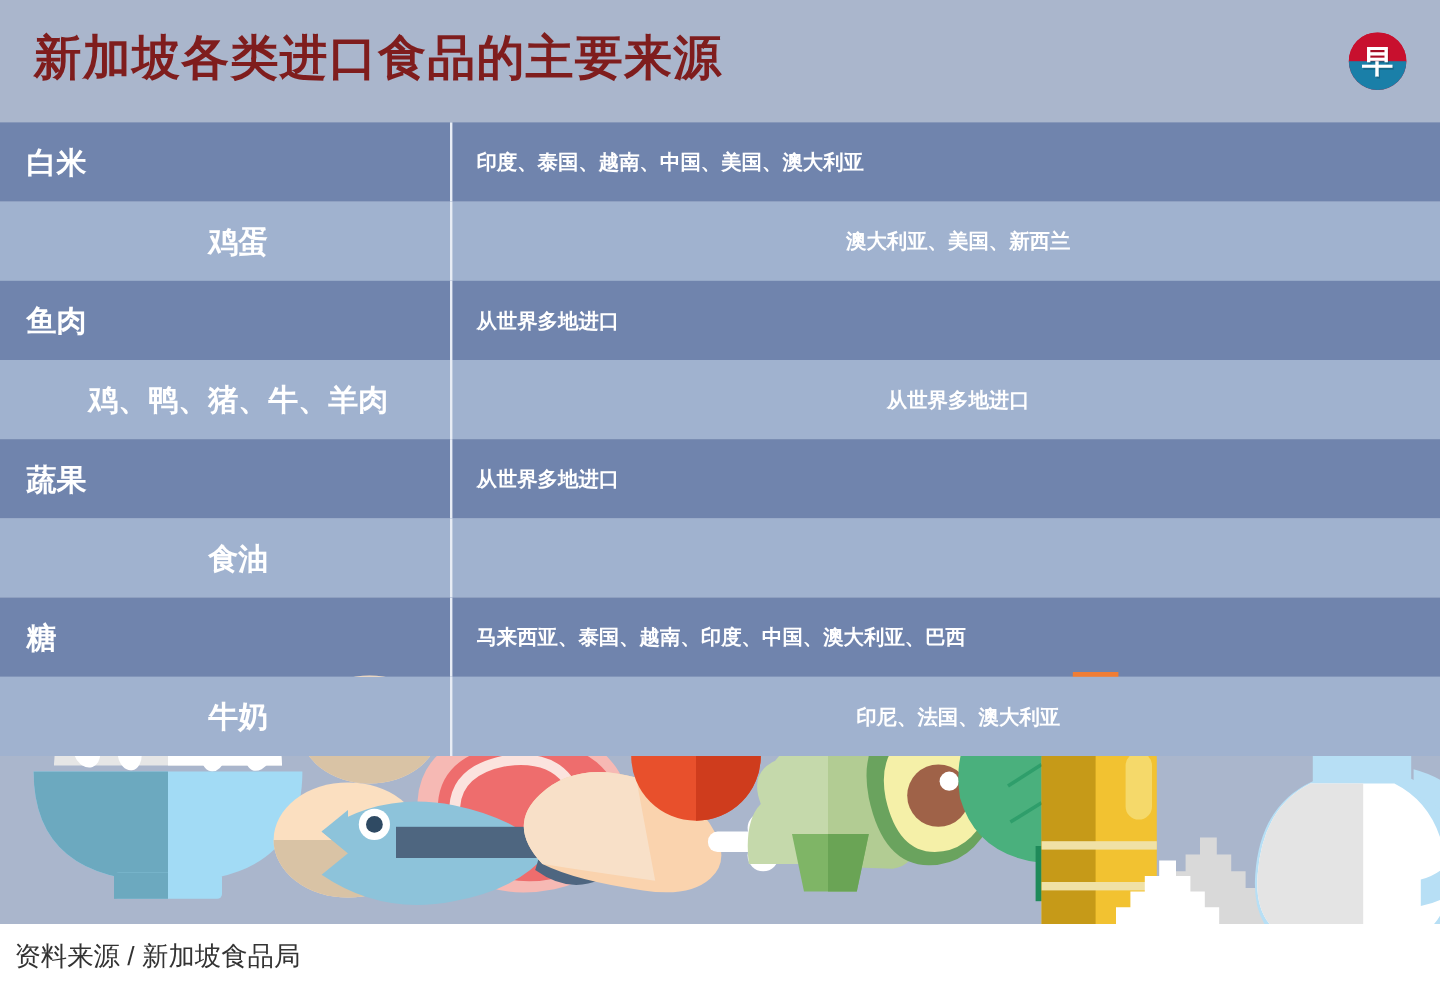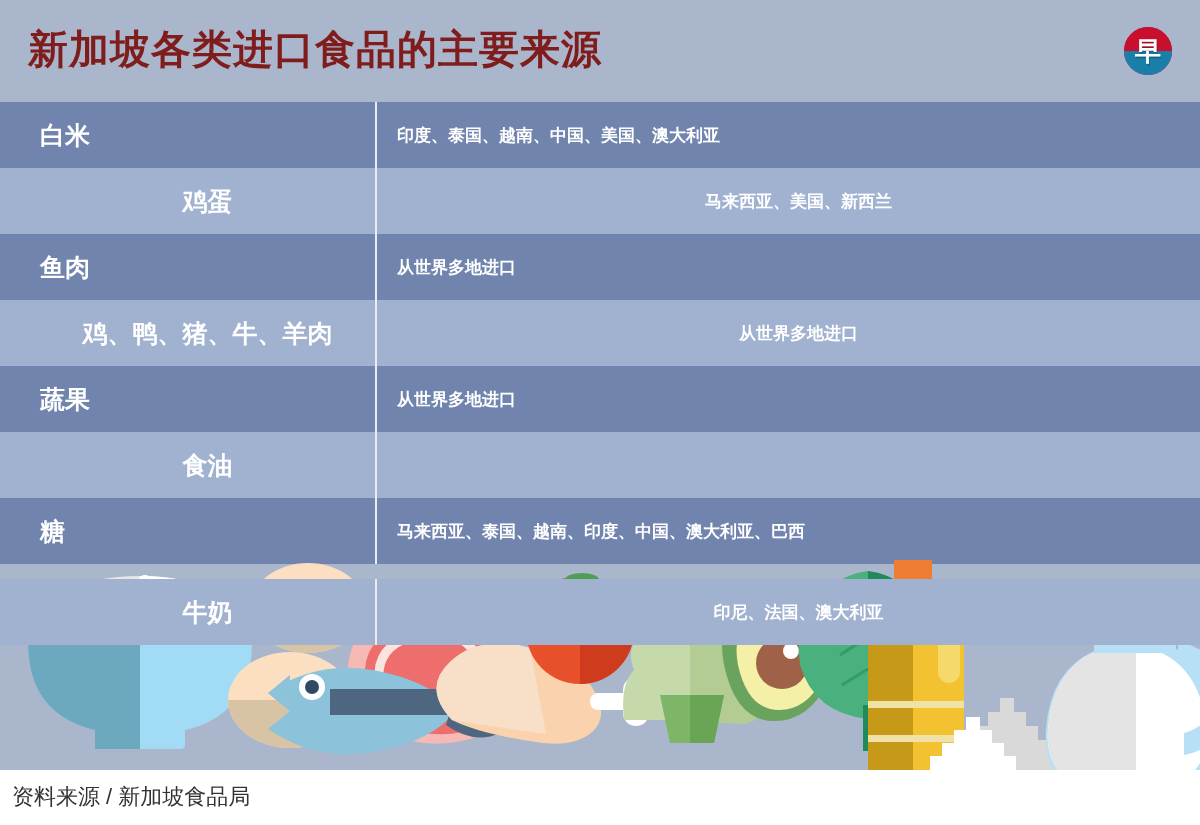--- a/index.html
+++ b/index.html
@@ -58,21 +58,21 @@
   .row{
     position:relative;
     width:1200px;height:66px;
     display:flex;align-items:center;
   }
   .row.dark{background:#7084ad;}
   .row.light{background:#a0b2cf;text-align:center;}
   .cell-label{
     width:375px;flex:0 0 375px;
     box-sizing:border-box;
-    padding-left:40px;
+    padding-left:22px;
     color:#ffffff;
     font-size:25px;font-weight:bold;
     white-space:nowrap;
   }
   .cell-value{
     flex:1 1 auto;
     box-sizing:border-box;
     padding-left:22px;
     color:#ffffff;
     font-size:17px;font-weight:bold;
@@ -85,21 +85,21 @@
 
   
   .illus-band{
     position:absolute;left:0;top:545px;width:1200px;height:225px;
     overflow:hidden;
     pointer-events:none;
   }
   .illus-band svg{display:block;}
 
   
-  .row.last{z-index:3;margin-top:15px;}
+  .row.last{z-index:3;}
   .row.last .cell-label,.row.last .cell-value{position:relative;z-index:4;}
 
   
   .footer{
     position:absolute;left:0;top:770px;width:1200px;height:55px;
     background:#ffffff;
   }
   .source{
     position:absolute;left:12px;top:12px;
     font-size:22px;color:#333333;font-weight:normal;
@@ -124,21 +124,21 @@
 
     <div class="row dark">
       <div class="cell-label">白米</div>
       <div class="divider"></div>
       <div class="cell-value">印度、泰国、越南、中国、美国、澳大利亚</div>
     </div>
 
     <div class="row light">
       <div class="cell-label">鸡蛋</div>
       <div class="divider"></div>
-      <div class="cell-value">马来西亚、美国、新西兰</div>
+      <div class="cell-value">澳大利亚、美国、新西兰</div>
     </div>
 
     <div class="row dark">
       <div class="cell-label">鱼肉</div>
       <div class="divider"></div>
       <div class="cell-value">从世界多地进口</div>
     </div>
 
     <div class="row light">
       <div class="cell-label">鸡、鸭、猪、牛、羊肉</div>

